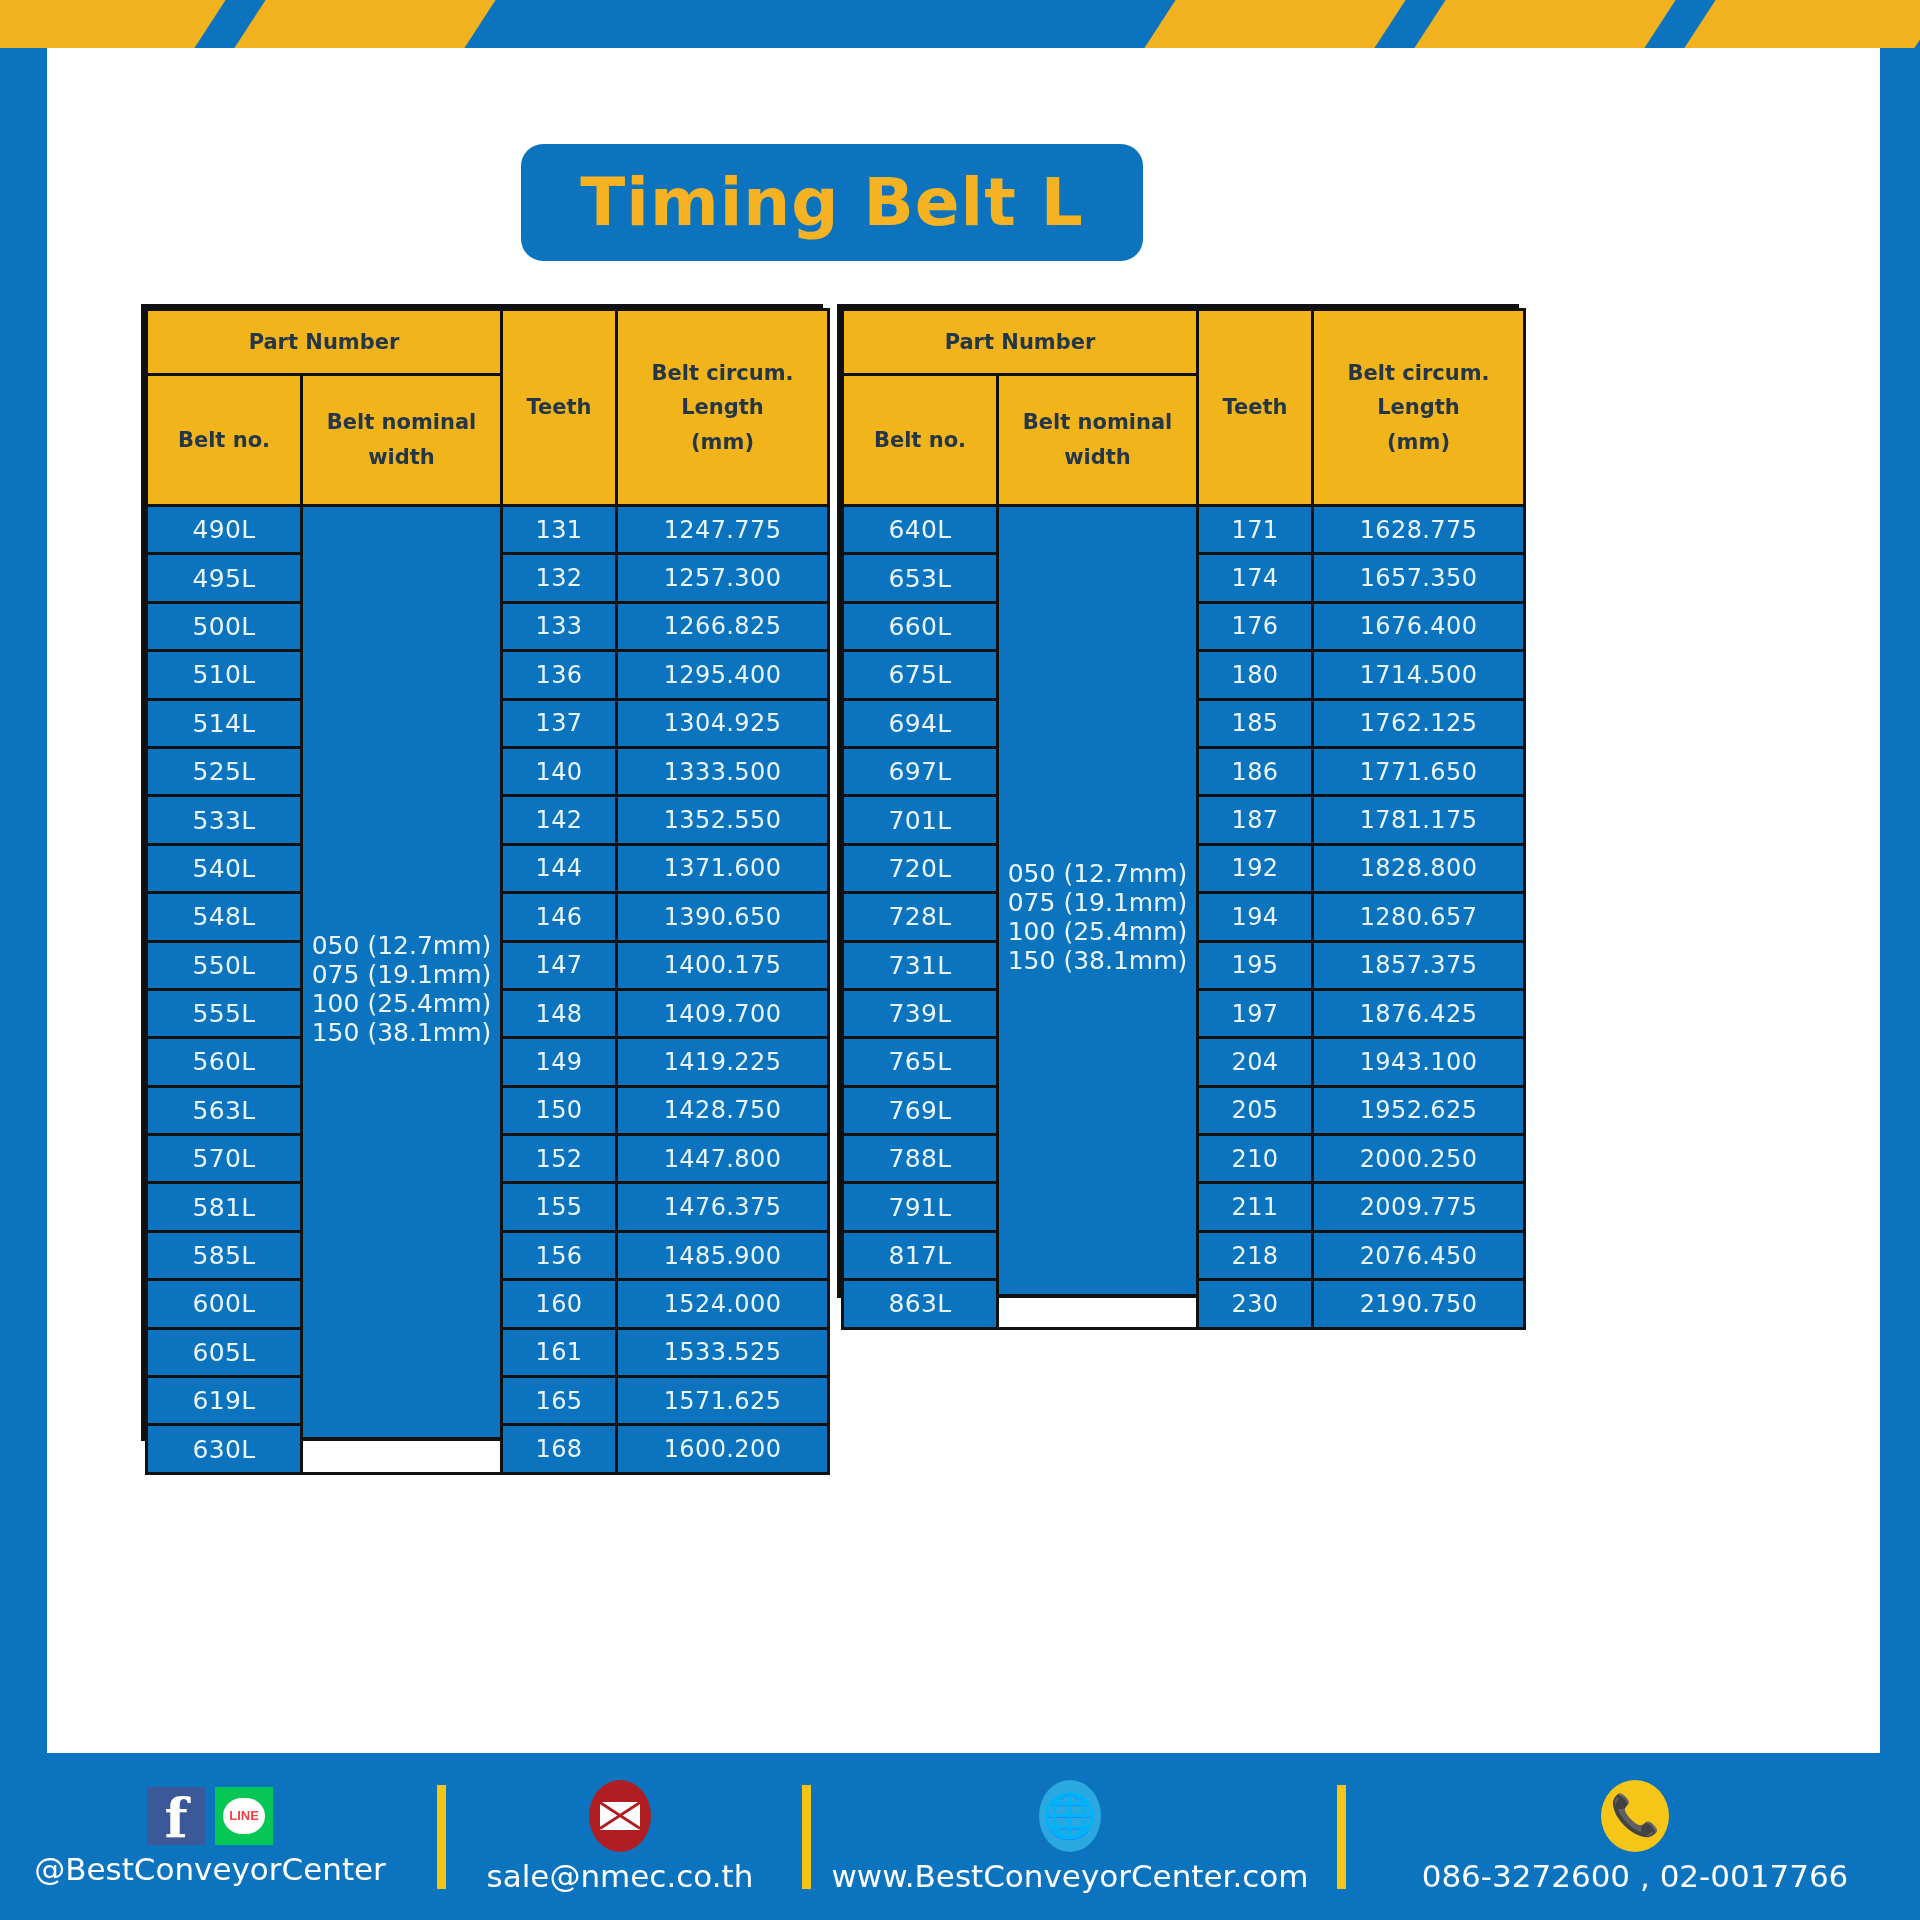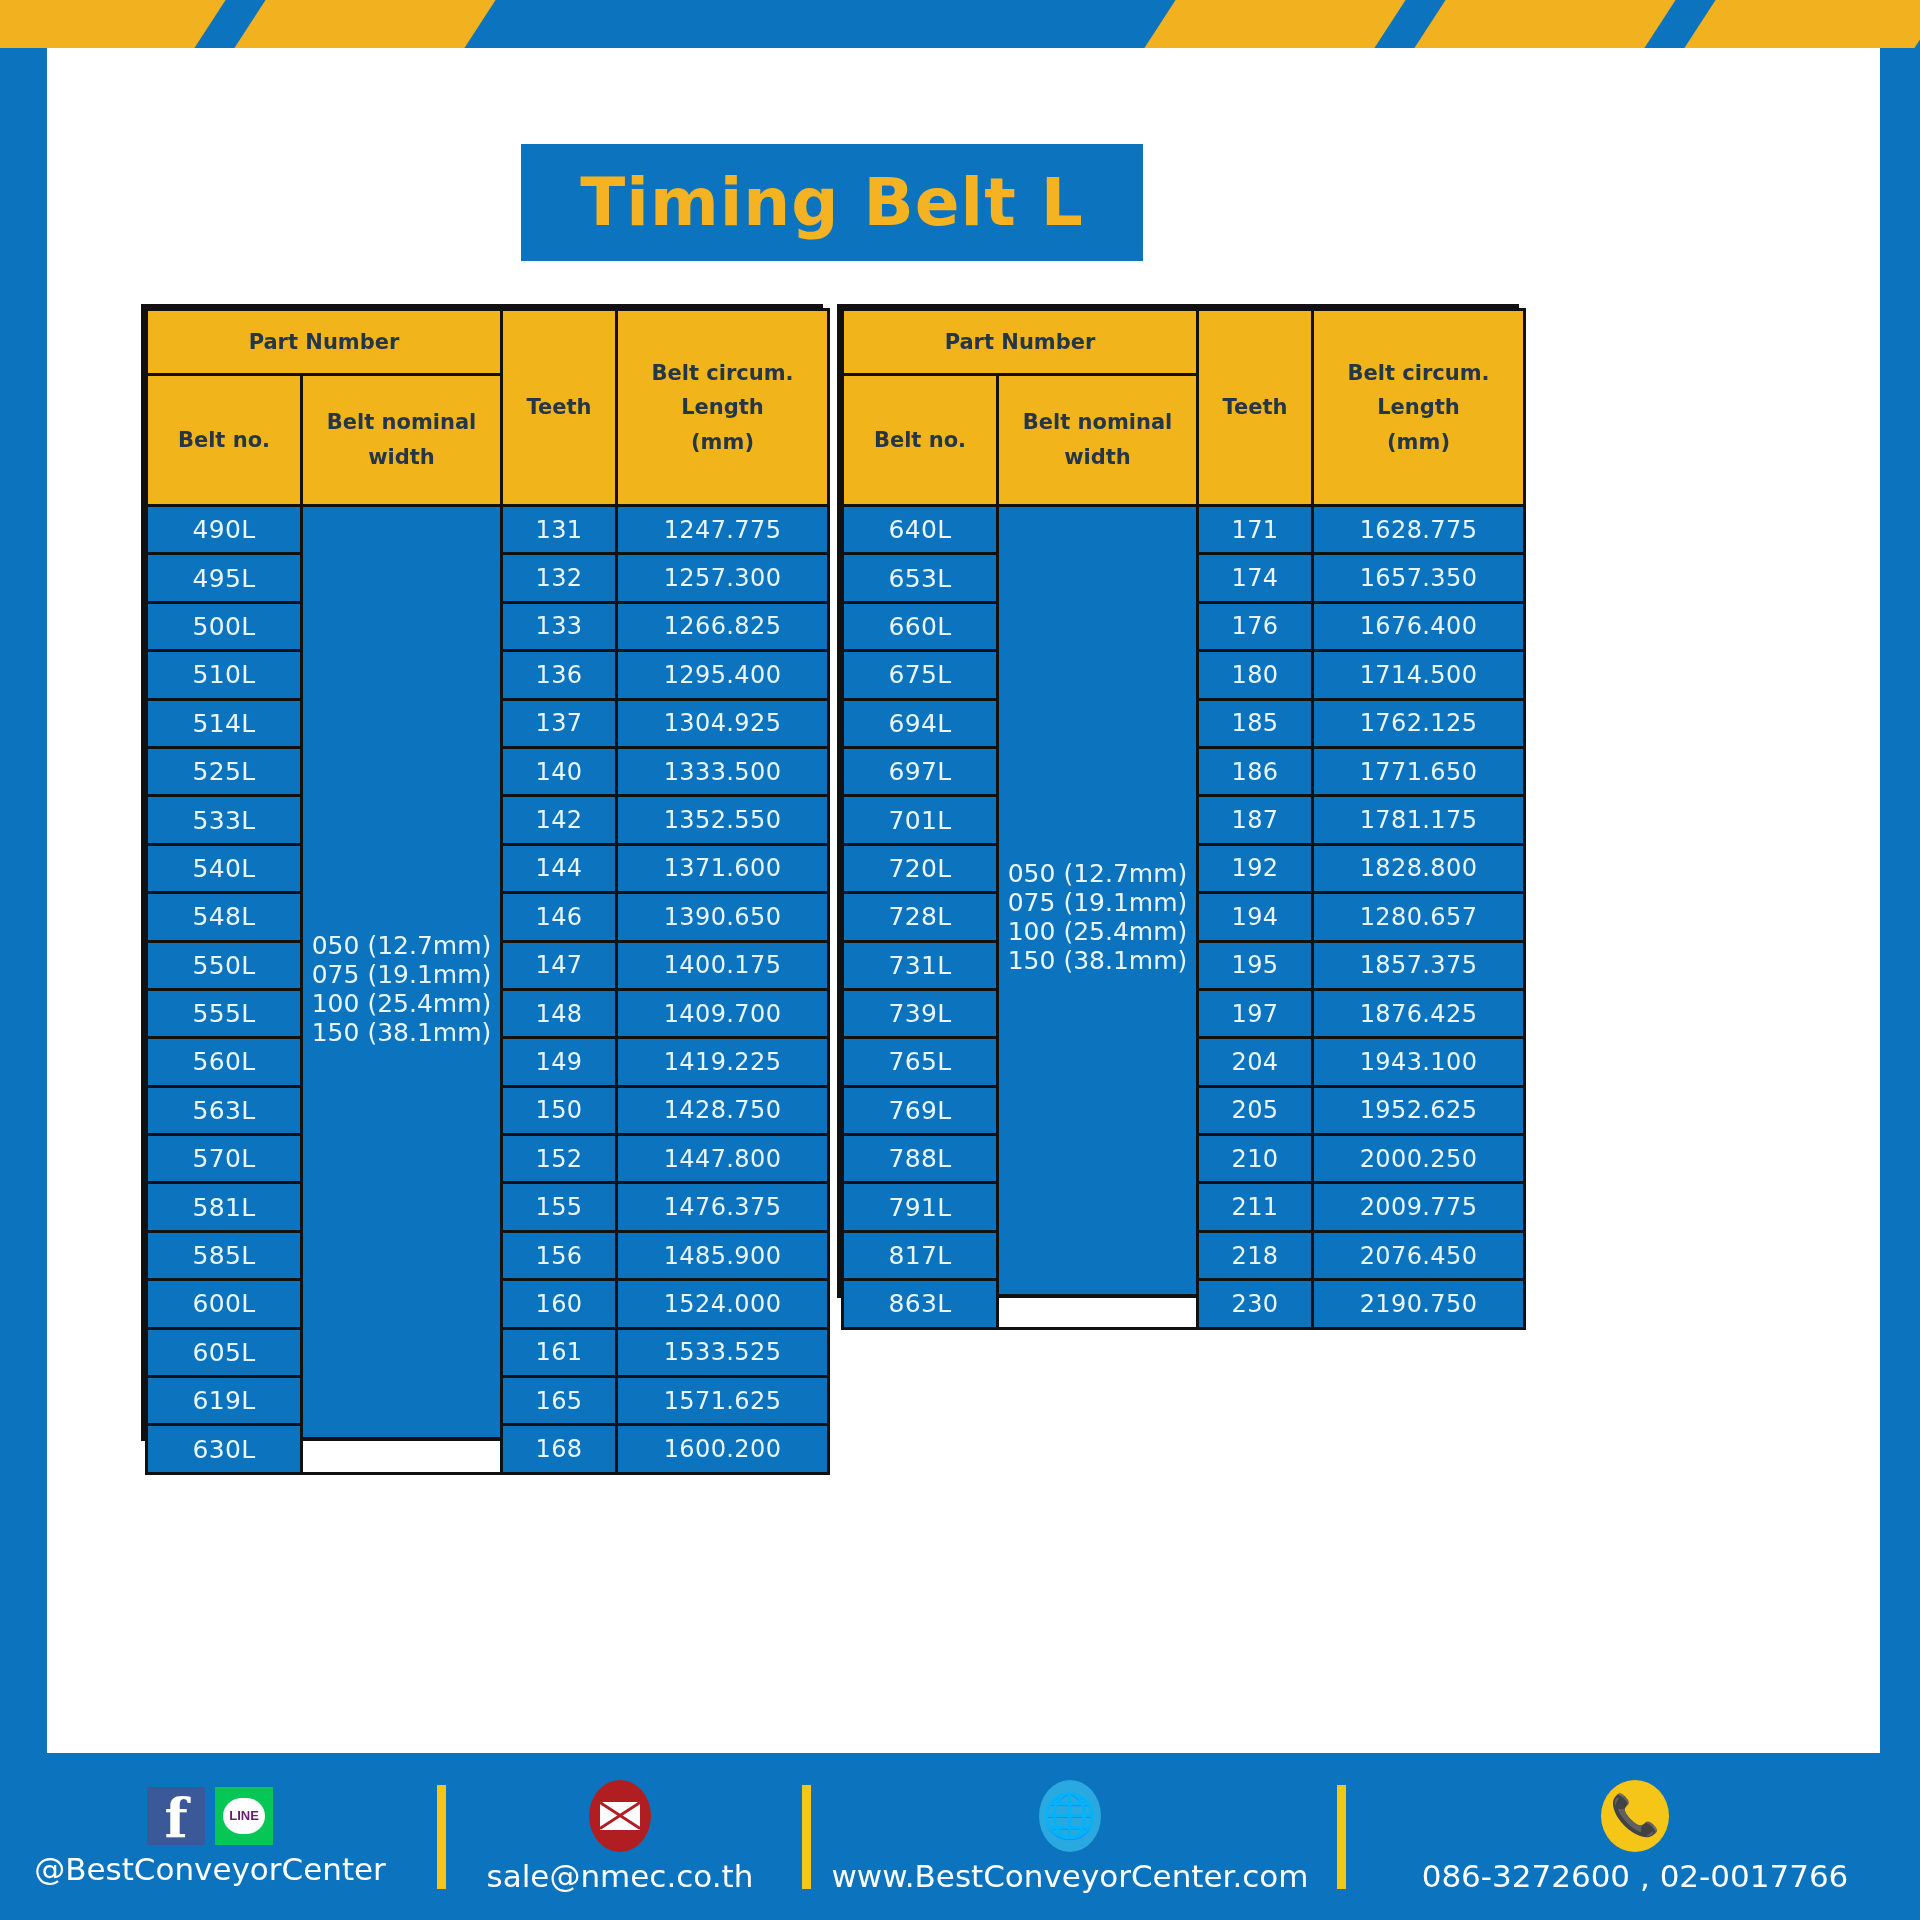--- a/index.html
+++ b/index.html
@@ -32,21 +32,21 @@
   
   #watermark{
     position:absolute;left:180px;top:590px;width:430px;height:420px;
     opacity:.085;pointer-events:none;
   }
 
   
   #title-box{
     position:absolute;left:474px;top:96px;width:622px;height:117px;
     background:#0c74be;
-    display:flex;align-items:center;justify-content:center;
+    display:flex;align-items:center;justify-content:center;border-radius:22px;
   }
   #title-text{
     color:#f5b324;font-size:66px;font-weight:bold;letter-spacing:1px;
     font-family:"DejaVu Sans", sans-serif;
   }
 
   
   .tbl{
     position:absolute;
     border:4px solid #111;
@@ -109,21 +109,21 @@
     color:#ffffff;font-size:31px;font-weight:normal;white-space:nowrap;
     font-family:"DejaVu Sans", sans-serif;
   }
   .vdiv{
     position:absolute;top:32px;width:9px;height:104px;background:#f5c518;
   }
   .fb-icon{width:58px;height:58px;background:#3b5998;display:flex;align-items:flex-end;justify-content:center;}
   .fb-f{color:#fff;font-size:54px;font-weight:bold;font-family:"DejaVu Serif",serif;line-height:.95;}
   .line-icon{width:58px;height:58px;background:#06c755;display:flex;align-items:center;justify-content:center;}
   .line-bub{width:42px;height:36px;background:#fff;border-radius:50%/55%;display:flex;align-items:center;justify-content:center;}
-  .line-txt{color:#701a75;font-size:13px;font-weight:bold;}
+  .line-txt{color:#ef4444;font-size:13px;font-weight:bold;}
   .mail-icon{width:62px;height:72px;background:#b01e22;border-radius:50%;display:flex;align-items:center;justify-content:center;}
   .env{width:40px;height:28px;background:#fff;border:2px solid #b01e22;position:relative;overflow:hidden;}
   .env:before,.env:after{content:"";position:absolute;width:48px;height:3px;background:#b01e22;top:12px;left:-4px;}
   .env:before{transform:rotate(33deg);}
   .env:after{transform:rotate(-33deg);}
   .globe-icon{width:62px;height:72px;background:#2aa9e0;border-radius:50%;display:flex;align-items:center;justify-content:center;color:#fff;font-size:44px;}
   .phone-icon{width:68px;height:72px;background:#f5c518;border-radius:50%;display:flex;align-items:center;justify-content:center;color:#1b1b1b;font-size:40px;}
 </style>
 </head>
 <body>

